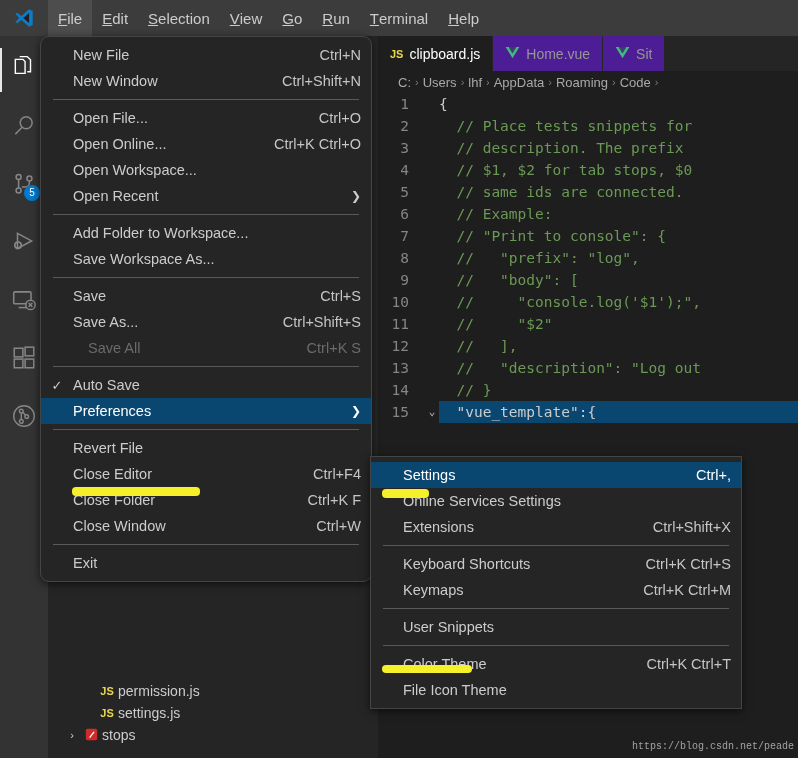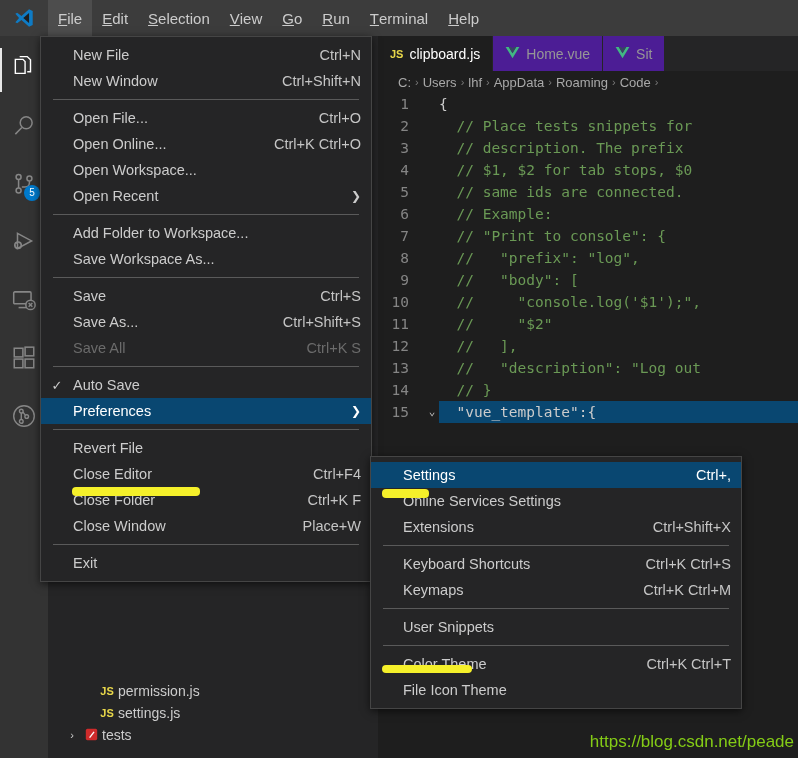--- a/index.html
+++ b/index.html
@@ -97,39 +97,39 @@
   .menu{
     position:absolute;background:#252526;border:1px solid #454545;
     box-shadow:0 2px 8px rgba(0,0,0,.6);padding:5px 0;z-index:50;
     font-size:14.5px;color:#cccccc;
   }
   .menu-item{
     height:26px;display:flex;align-items:center;padding:0 10px 0 0;
     white-space:nowrap;position:relative;
   }
   .menu-item.sel{background:#094771;color:#ffffff;}
-  .menu-item.disabled{color:#6b6b6b;}
+  .menu-item.disabled{color:#6b6b6b;gap:15px;}
   .mi-check{width:32px;text-align:center;font-size:13px;flex:0 0 auto;}
   .mi-label{flex:1 1 auto;}
   .mi-key{padding-left:28px;color:#c5c5c5;flex:0 0 auto;text-align:center;}
   .menu-item.disabled .mi-key{color:#6b6b6b;}
   .menu-item.sel .mi-key{color:#ffffff;}
   .mi-arrow{padding-left:18px;font-size:12px;flex:0 0 auto;}
   .sep{height:1px;background:#5a5a5a;margin:5px 12px;}
 
-  #file-menu{left:40px;top:36px;width:330px;}
+  #file-menu{left:40px;top:36px;width:330px;border-radius:9px;}
   #prefs-menu{left:370px;top:456px;width:370px;}
 
   
   .hl{position:absolute;background:#f5f02a;border-radius:4px;z-index:60;pointer-events:none;}
 
   
   .watermark{
-    position:absolute;right:4px;bottom:6px;font-size:17px;color:#84cc16;
-    z-index:70;font-family:Liberation Sans, sans-serif;
+    position:absolute;right:4px;bottom:6px;font-size:10px;color:#a3a3a3;
+    z-index:70;font-family:Liberation Mono, monospace;
   }
 </style>
 </head>
 <body>
 
 <div class="app">
 
   <div class="menubar">
     <div class="vscode-logo">
       <svg width="22" height="22" viewBox="0 0 24 24" aria-hidden="true">
@@ -275,21 +275,21 @@
           <span class="tree-chev"></span>
           <span class="fi fi-js">JS</span>
           <span>settings.js</span>
         </div>
         <div class="tree-row" style="padding-left: 16px;">
           <span class="tree-chev">›</span>
           <span class="fi"><svg width="13" height="13" viewBox="0 0 16 16">
               <rect x="1" y="1" width="14" height="14" rx="2" fill="#cf2b2b"></rect>
               <path d="M5 11.5 L10.5 4.2 L11.8 5.1 L6.3 12.4 Z" fill="#fff"></path>
             </svg></span>
-          <span>tests</span>
+          <span>stops</span>
         </div>
       </div>
   </div>
 
   <div class="editor">
     <div class="tabbar" id="tabbar">
         <div class="tab active">
           <span class="ti ti-js">JS</span>
           <span>clipboard.js</span>
         </div>
@@ -418,21 +418,21 @@
         <span class="mi-key">Ctrl+F4</span>
       </div>
       <div class="menu-item">
         <span class="mi-check"></span>
         <span class="mi-label">Close Folder</span>
         <span class="mi-key">Ctrl+K F</span>
       </div>
       <div class="menu-item">
         <span class="mi-check"></span>
         <span class="mi-label">Close Window</span>
-        <span class="mi-key">Place+W</span>
+        <span class="mi-key">Ctrl+W</span>
       </div>
       <div class="sep"></div>
       <div class="menu-item">
         <span class="mi-check"></span>
         <span class="mi-label">Exit</span>
       </div>
     </div>
 
   <div class="menu" id="prefs-menu">
       <div class="menu-item sel">

